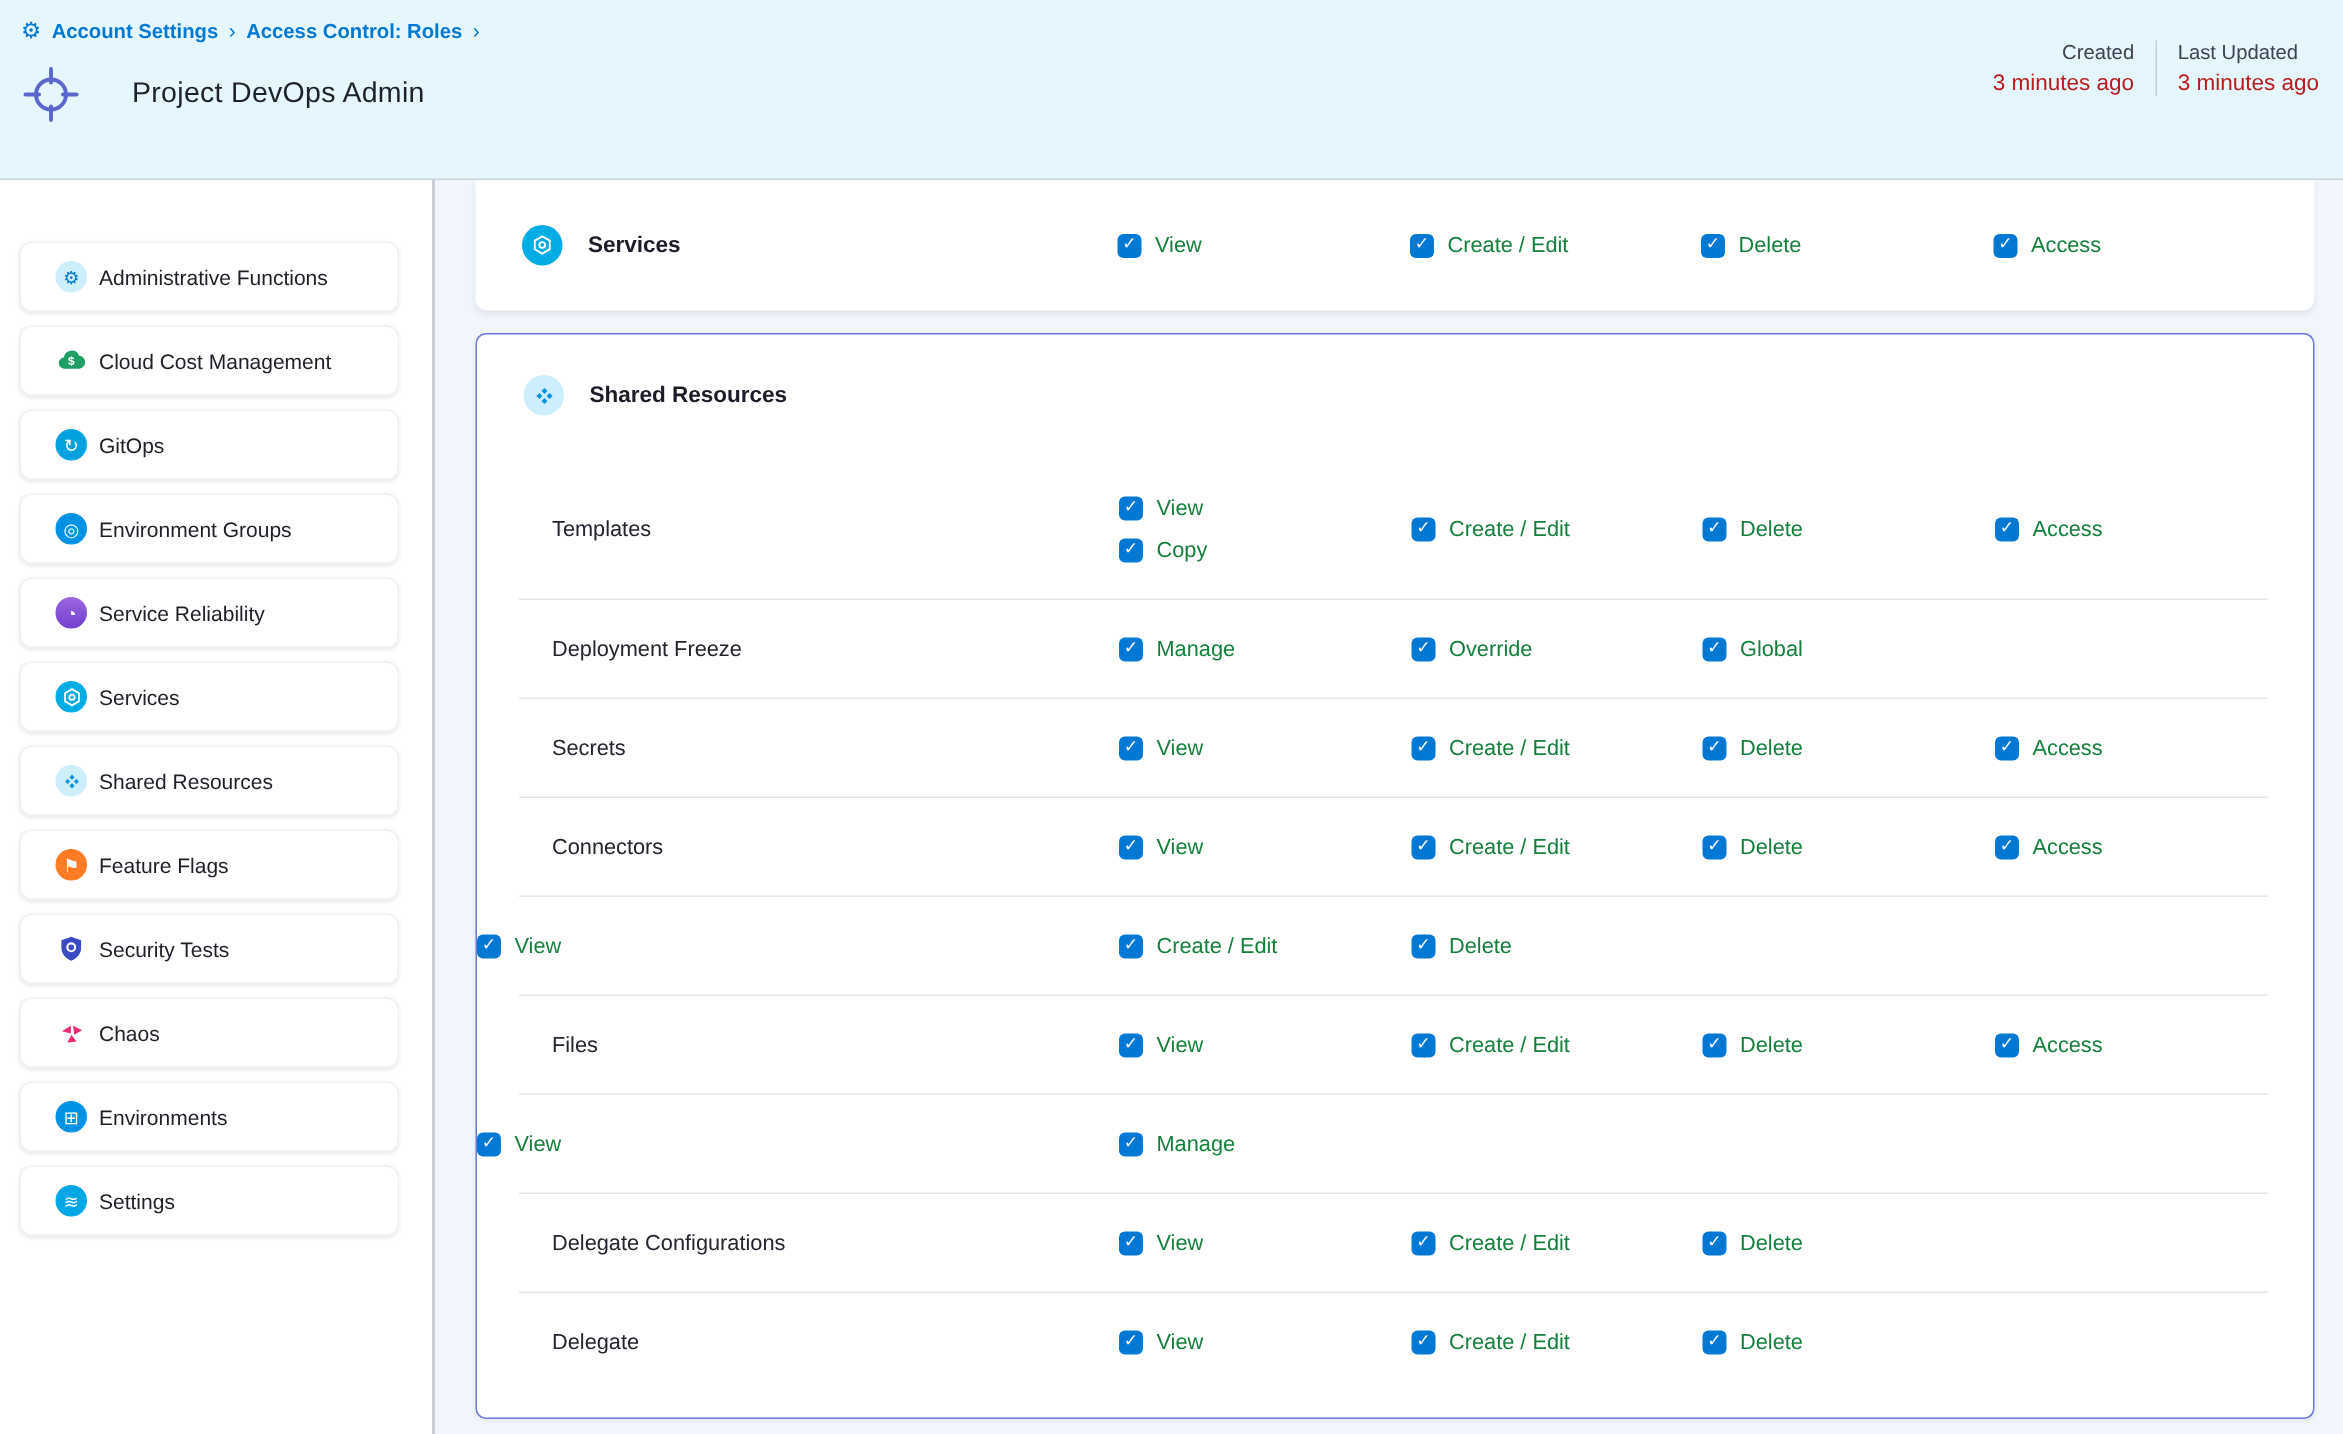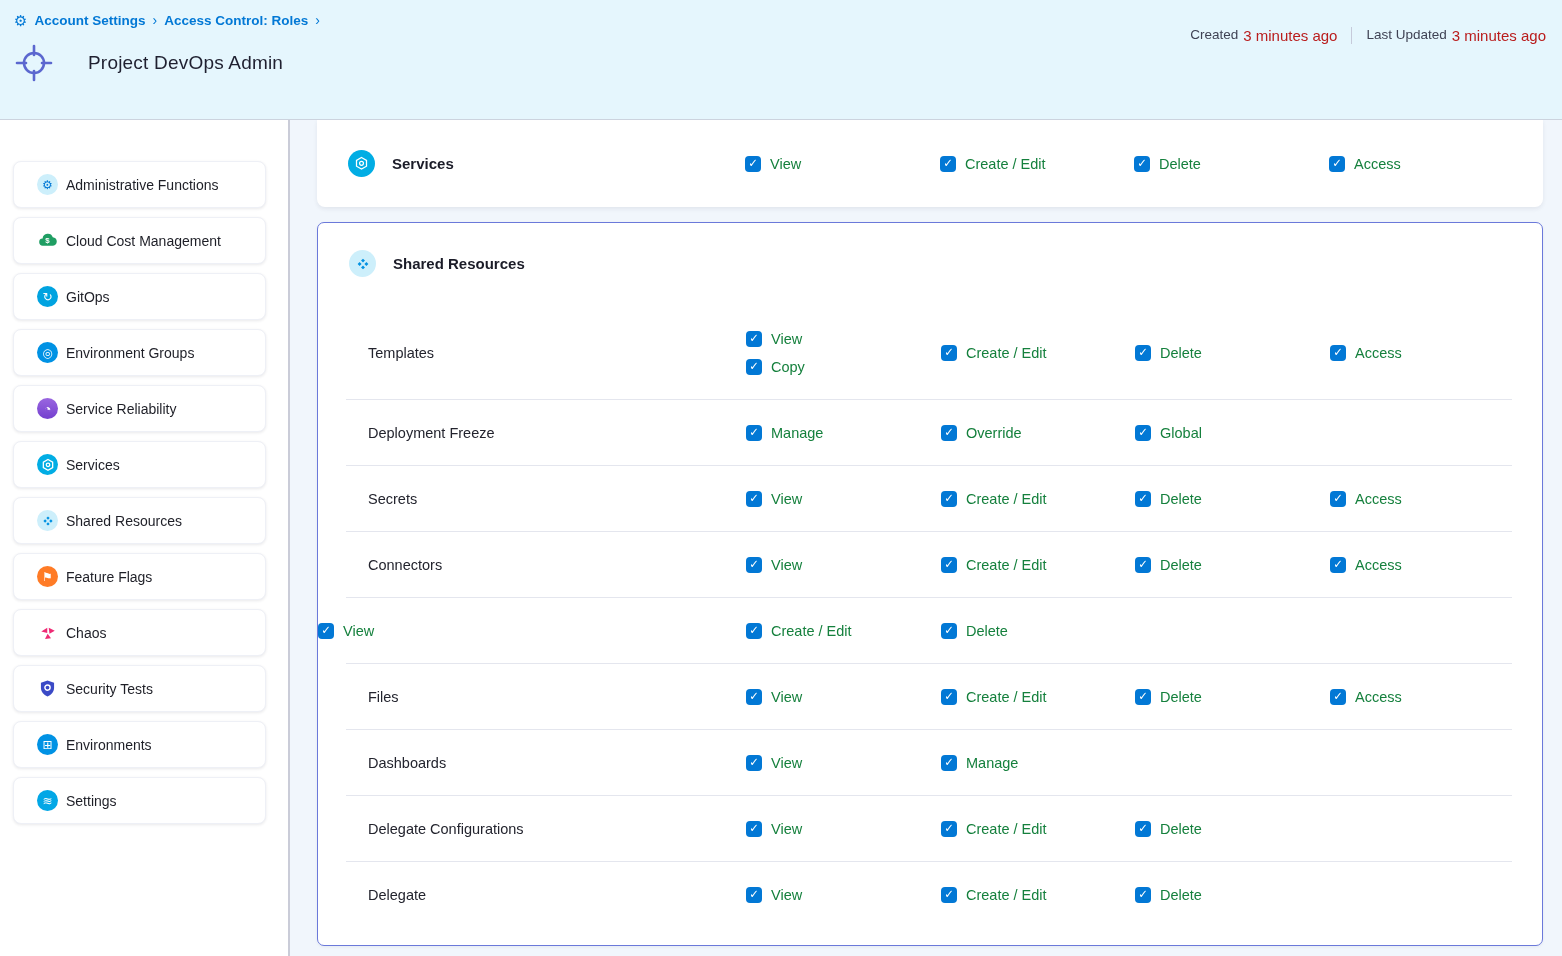--- a/index.html
+++ b/index.html
@@ -17,21 +17,21 @@
     border-bottom:1px solid #ccd3de; position:relative;
     padding:12px 0 0 14px;
   }
   .crumbs { display:flex; align-items:center; gap:7px; font-size:13.5px; font-weight:700; color:#0278d5; }
   .gear-glyph { font-size:15px; line-height:1; font-weight:400; }
   .crumb-link { cursor:pointer;text-align:right; }
   .crumb-sep { font-weight:400; font-size:14px; }
   .title-row { display:flex; align-items:center; gap:18px; margin-top:8px; }
   .page-title { font-size:19px; font-weight:500; color:#1f2030; margin:16px; letter-spacing:.2px; }
   .meta { position:absolute; top:27px; right:16px; display:flex; align-items:stretch; }
-  .meta-col { display:flex; gap:5px; }
+  .meta-col { display:flex; flex-direction:column; gap:5px; }
   .meta-col.first { text-align:right; }
   .meta-label { font-size:13.5px; color:#3f4254; }
   .meta-value { font-size:15px; color:#b91c1c; }
   .meta-divider { width:1px; background:#c6cada; margin:0 14px; }
 
   
   .content { flex:1; display:flex; min-height:0; }
   .sidebar {
     width:290px; flex:none; background:#fff;
     border-right:2px solid #caccd8; padding:41px 22px 0 13px;
@@ -171,39 +171,39 @@
                 <path fill="#0292e2" d="M12 2.8l3.4 3.4L12 9.6 8.6 6.2zM17.8 8.6l3.4 3.4-3.4 3.4-3.4-3.4zM6.2 8.6l3.4 3.4-3.4 3.4L2.8 12zM12 14.4l3.4 3.4-3.4 3.4-3.4-3.4z"></path>
               </svg>
             </span>
             <span class="sb-label">Shared Resources</span>
           </div>
           <div class="sb-item">
             <span class="sb-icon" style="background: rgb(255, 123, 38); color: rgb(255, 255, 255);">⚑</span>
             <span class="sb-label">Feature Flags</span>
           </div>
           <div class="sb-item">
+            <span class="sb-icon flat" style="background: transparent; color: rgb(59, 74, 198);">
+              <svg viewBox="0 0 24 24" width="19" height="19">
+                <path fill="#3b4ac6" d="M12 1.8l8.3 3v6.4c0 5.2-3.3 8.6-8.3 11-5-2.4-8.3-5.8-8.3-11V4.8z"></path>
+                <circle cx="12" cy="10.8" r="3.3" fill="none" stroke="#fff" stroke-width="1.8"></circle>
+              </svg>
+            </span>
+            <span class="sb-label">Security Tests</span>
+          </div>
+          <div class="sb-item">
             <span class="sb-icon flat" style="background: transparent; color: rgb(238, 42, 116);">
               <svg viewBox="0 0 24 24" width="18" height="18">
                 <g fill="#ee2a74">
                   <path d="M3 10L11 5l0 7z"></path>
                   <path d="M21 9l-8-4 1 8z"></path>
                   <path d="M8 20l3.5-7 4.5 6z"></path>
                 </g>
               </svg>
             </span>
             <span class="sb-label">Chaos</span>
-          </div>
-          <div class="sb-item">
-            <span class="sb-icon flat" style="background: transparent; color: rgb(59, 74, 198);">
-              <svg viewBox="0 0 24 24" width="19" height="19">
-                <path fill="#3b4ac6" d="M12 1.8l8.3 3v6.4c0 5.2-3.3 8.6-8.3 11-5-2.4-8.3-5.8-8.3-11V4.8z"></path>
-                <circle cx="12" cy="10.8" r="3.3" fill="none" stroke="#fff" stroke-width="1.8"></circle>
-              </svg>
-            </span>
-            <span class="sb-label">Security Tests</span>
           </div>
           <div class="sb-item">
             <span class="sb-icon" style="background: rgb(0, 146, 228); color: rgb(255, 255, 255);">⊞</span>
             <span class="sb-label">Environments</span>
           </div>
           <div class="sb-item">
             <span class="sb-icon" style="background: rgb(2, 167, 230); color: rgb(255, 255, 255);">≋</span>
             <span class="sb-label">Settings</span>
           </div>
         </div>
@@ -415,21 +415,20 @@
               </div>
               <div class="cb-cell">
                 <label class="cb">
                   <span class="cb-box">✓</span>
                   <span class="cb-text">Access</span>
                 </label>
               </div>
             </div>
             <div class="row-divider"></div>
             <div class="perm-row">
-              <div class="row-label">Dashboards</div>
               <div class="cb-cell">
                 <label class="cb">
                   <span class="cb-box">✓</span>
                   <span class="cb-text">View</span>
                 </label>
               </div>
               <div class="cb-cell">
                 <label class="cb">
                   <span class="cb-box">✓</span>
                   <span class="cb-text">Manage</span>

